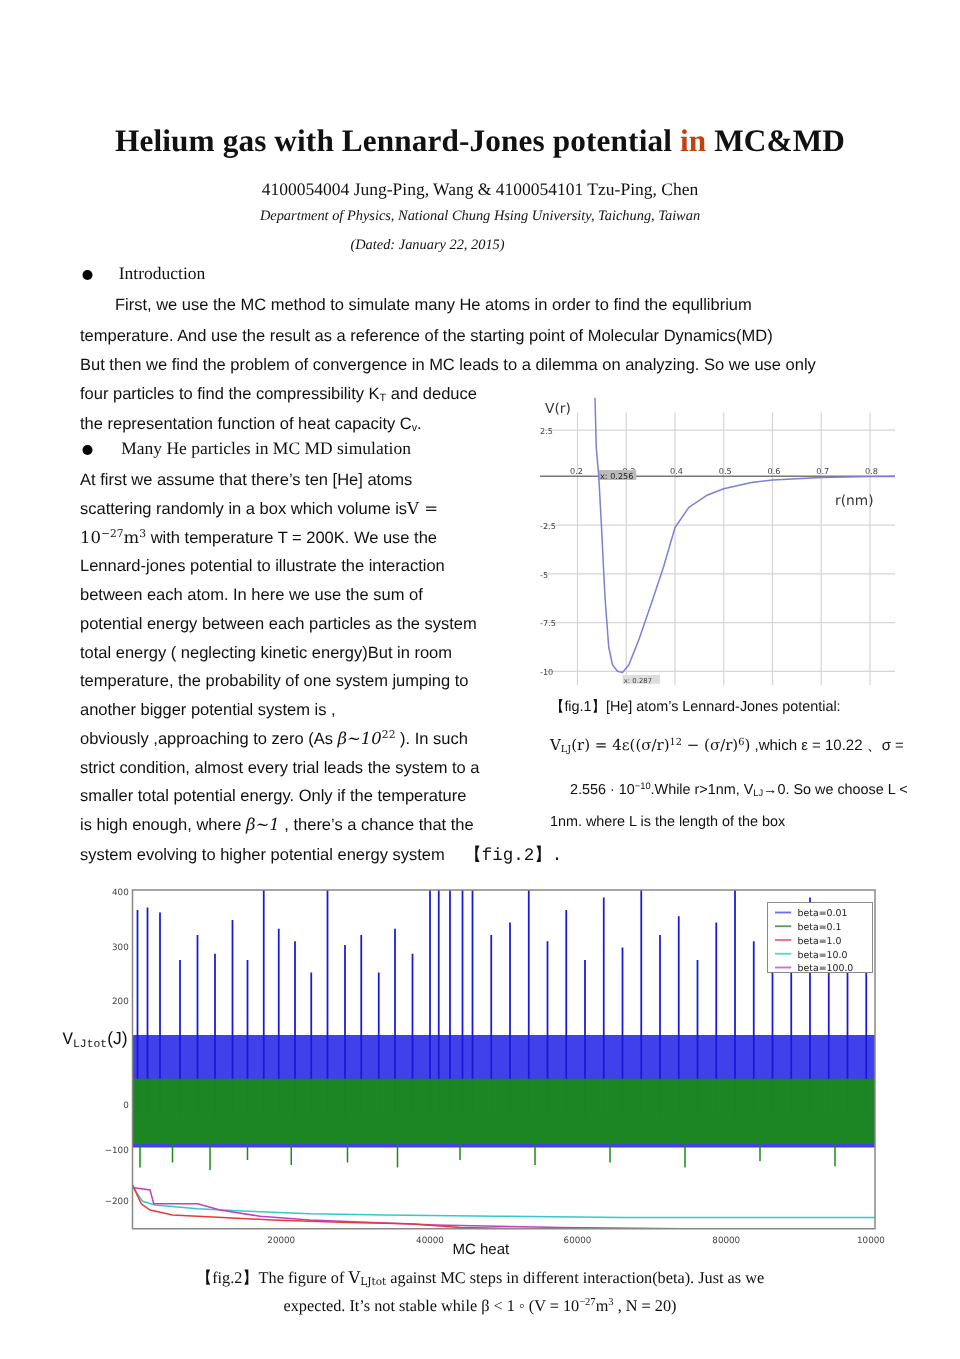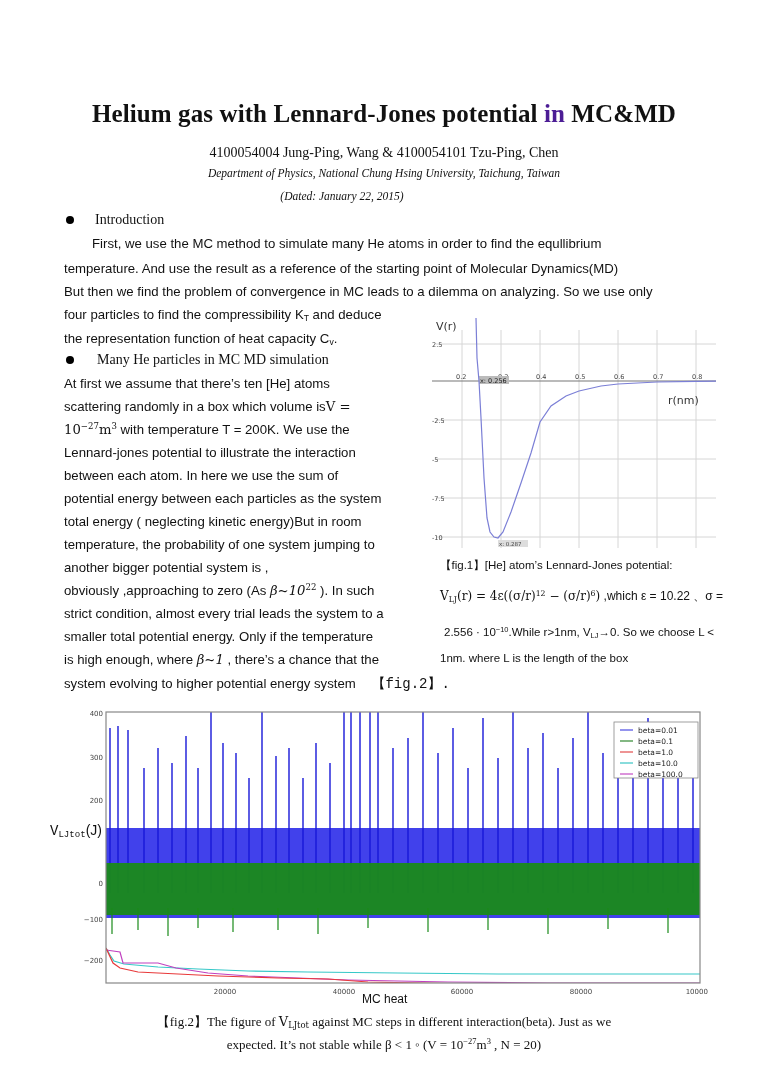--- a/index.html
+++ b/index.html
@@ -17,21 +17,21 @@
   .math { font-family: "DejaVu Serif", "Liberation Serif", serif; }
   .cap { font-family: "Liberation Sans", sans-serif; font-size: 11.5px; white-space: nowrap; }
   sup { font-size: 0.65em; vertical-align: 0.55em; line-height: 0; }
   sub { font-size: 0.65em; vertical-align: -0.25em; line-height: 0; }
   svg text { font-family: "DejaVu Sans", sans-serif; }
 </style>
 </head>
 <body>
 
 <div class="abs title">
-  <span>Helium gas with Lennard-Jones potential </span><span style="color:#4c1d95">in</span><span> MC&amp;MD</span>
+  <span>Helium gas with Lennard-Jones potential </span><span style="color:#c2410c">in</span><span> MC&amp;MD</span>
 </div>
 <div class="abs authors">4100054004 Jung-Ping, Wang &amp; 4100054101 Tzu-Ping, Chen</div>
 <div class="abs dept">Department of Physics, National Chung Hsing University, Taichung, Taiwan</div>
 <div class="abs dated">(Dated: January 22, 2015)</div>
 
 <div class="abs bullet-dot" style="left:66px; top:216px;"></div>
 <div class="abs heading" style="left:95px; top:212px;">Introduction</div>
 
 <div class="abs line" style="left:92px; top:236px;">First, we use the MC method to simulate many He atoms in order to find the equllibrium</div>
 <div class="abs line" style="left:64px; top:261px;">temperature. And use the result as a reference of the starting point of Molecular Dynamics(MD)</div>
@@ -119,21 +119,21 @@
     <text x="73" y="228" font-size="5.5" fill="#444">x: 0.287</text>
 
     <path d="M 50 0 L 51 40 L 53 63 L 55 100 L 58 160 L 61 200 L 64 214 L 68 219 L 72 220 L 77 214 L 85 194 L 95 165 L 105 135 L 114 104 L 125 88 L 140 78 L 153 73 L 175 68 L 192 66 L 231 64 L 270 63.3 L 290 63.1" fill="none" stroke="#7b7fd6" stroke-width="1.2"></path>
   </svg>
 </div>
 
 <div class="abs cap" style="left:440px; top:558px;">【fig.1】[He] atom’s Lennard-Jones potential:</div>
 <div class="abs cap" style="left:440px; top:588px; font-size:12px;">
   <span class="math">V</span><sub class="math">LJ</sub><span class="math">(r) = 4ε((σ/r)</span><sup class="math">12</sup><span class="math"> − (σ/r)</span><sup class="math">6</sup><span class="math">)</span><span> ,which  ε = 10.22 、σ =</span>
 </div>
-<div class="abs cap" style="left:444px; top:626px;">
+<div class="abs cap" style="left:456px; top:626px;">
   <span>2.556 · 10</span><sup>−10</sup><span>.While r&gt;1nm,  V</span><sub>LJ</sub><span>→0. So we choose L &lt;</span>
 </div>
 <div class="abs cap" style="left:440px; top:652px;">1nm. where L is the length of the box</div>
 
 <div class="abs" style="left:48px; top:708px; width:660px; height:300px;">
   <svg width="660" height="300" viewBox="0 0 660 300">
     <defs>
       <clipPath id="plotclip">
           <rect x="58" y="4" width="594" height="271"></rect>
         </clipPath>

